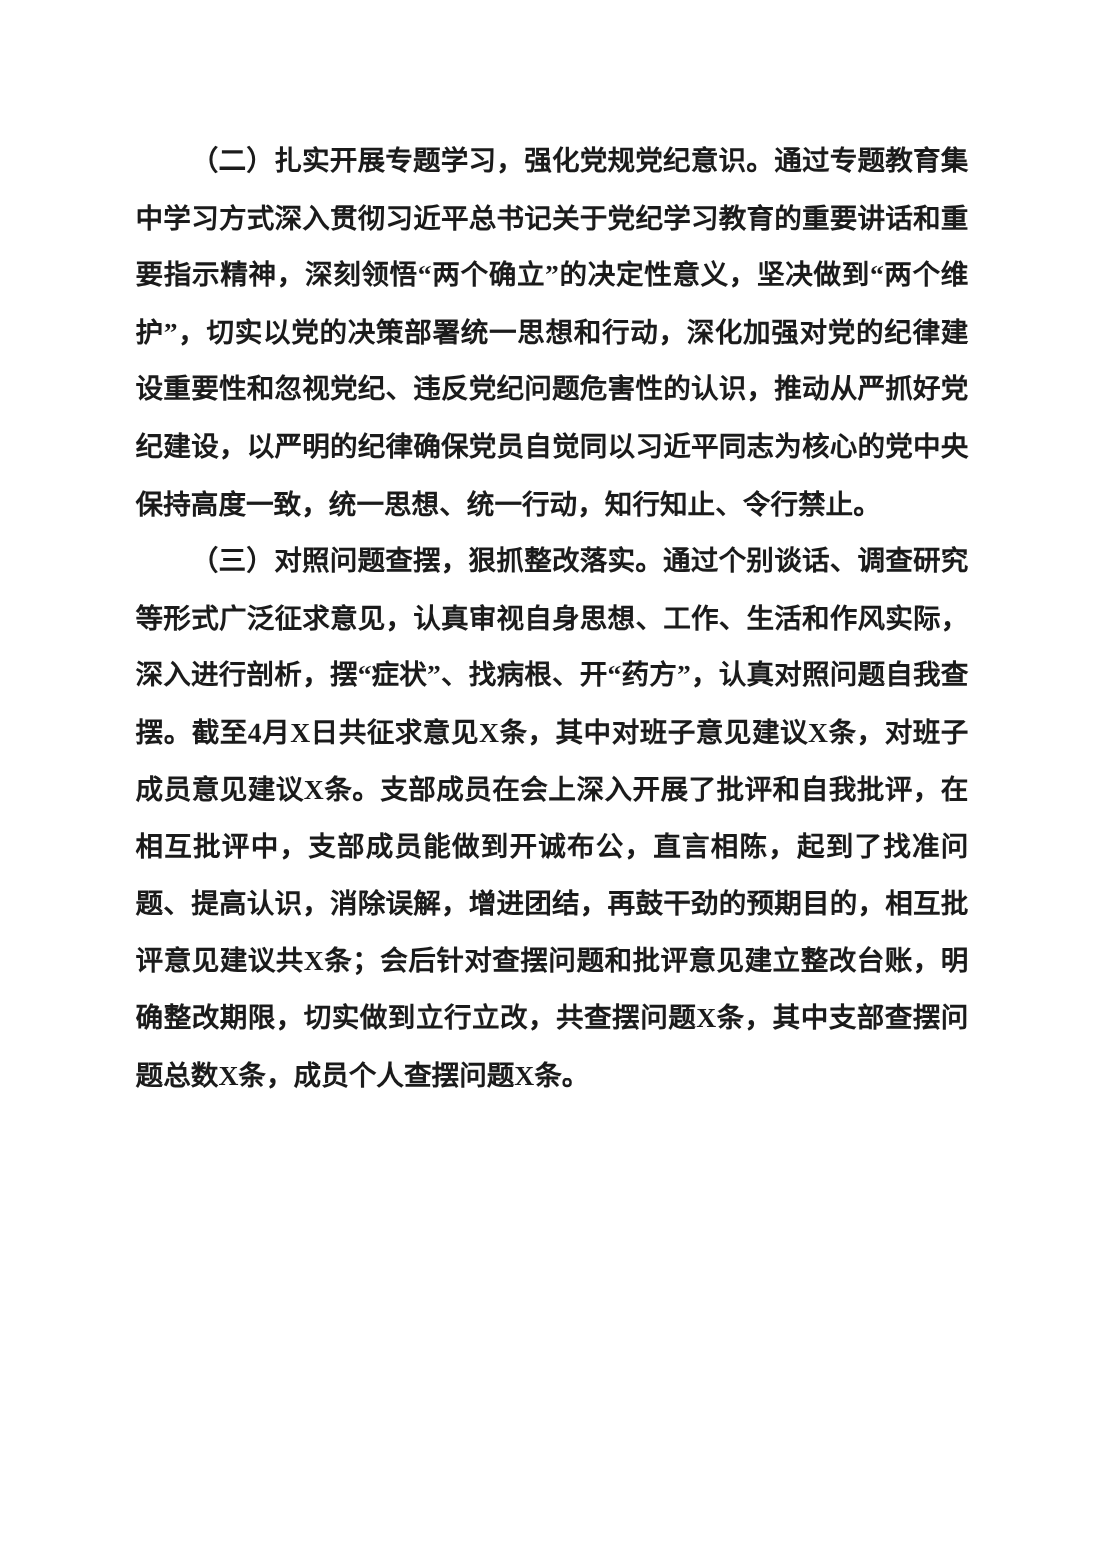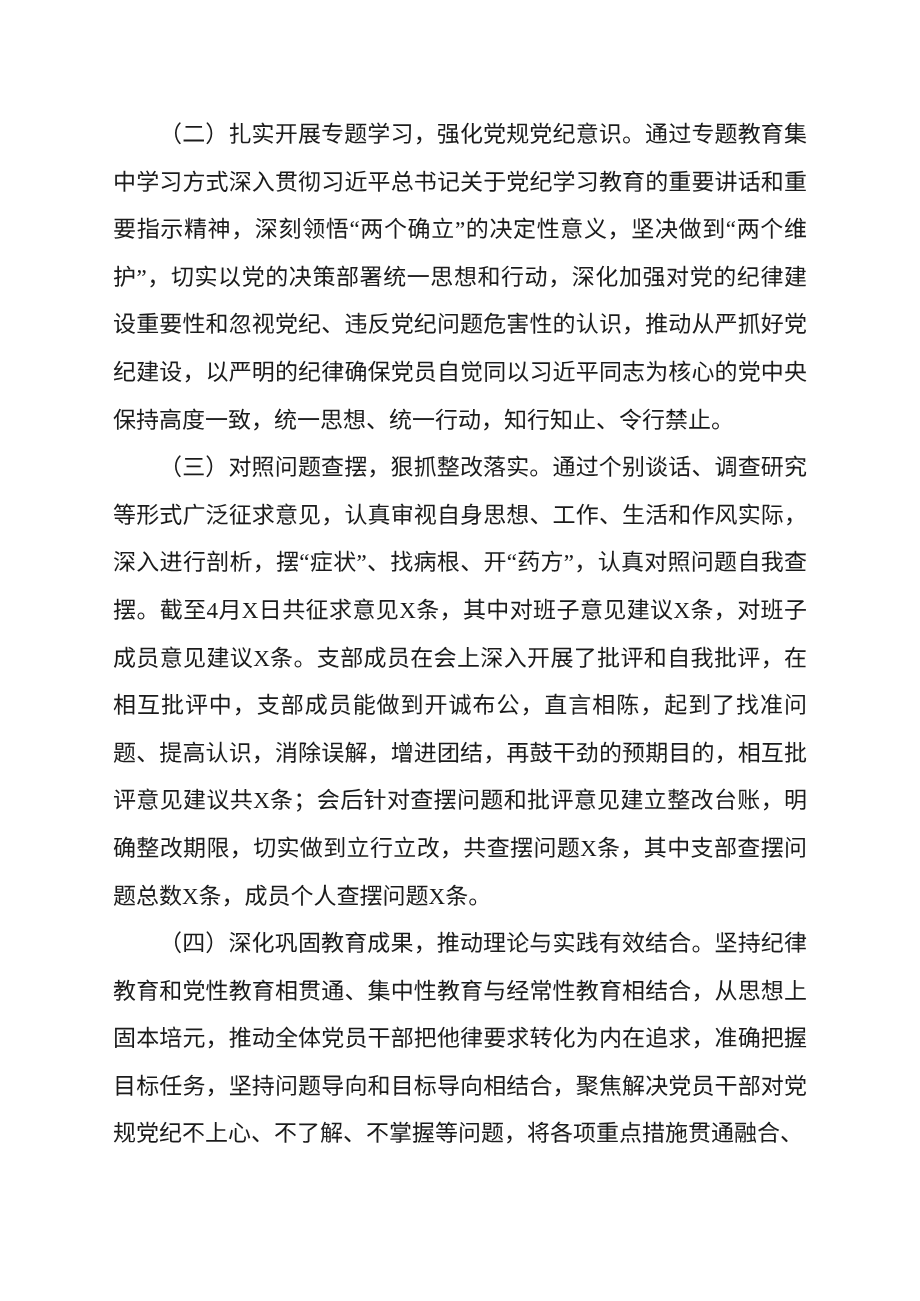--- a/index.html
+++ b/index.html
@@ -18,31 +18,31 @@
     box-sizing: border-box;
     width: 920px;
     height: 1301px;
     padding: 111px 113px 0 113px;
     font-family: "Liberation Serif", "DejaVu Serif", serif;
     font-size: 23px;
     line-height: 47.6px;
     color: #1b1b1b;
     text-align: justify;
     text-justify: inter-character;
+    font-weight: bold;
   }
   .content p {
     margin: 0;
     padding: 0;
     text-indent: 2em;
     word-break: break-all;
     overflow-wrap: break-word;
   }
 </style>
 </head>
 <body>
 
 <div class="page">
   <div class="content">
     <p>（二）扎实开展专题学习，强化党规党纪意识。通过专题教育集中学习方式深入贯彻习近平总书记关于党纪学习教育的重要讲话和重要指示精神，深刻领悟“两个确立”的决定性意义，坚决做到“两个维护”，切实以党的决策部署统一思想和行动，深化加强对党的纪律建设重要性和忽视党纪、违反党纪问题危害性的认识，推动从严抓好党纪建设，以严明的纪律确保党员自觉同以习近平同志为核心的党中央保持高度一致，统一思想、统一行动，知行知止、令行禁止。</p>
     <p>（三）对照问题查摆，狠抓整改落实。通过个别谈话、调查研究等形式广泛征求意见，认真审视自身思想、工作、生活和作风实际，深入进行剖析，摆“症状”、找病根、开“药方”，认真对照问题自我查摆。截至4月X日共征求意见X条，其中对班子意见建议X条，对班子成员意见建议X条。支部成员在会上深入开展了批评和自我批评，在相互批评中，支部成员能做到开诚布公，直言相陈，起到了找准问题、提高认识，消除误解，增进团结，再鼓干劲的预期目的，相互批评意见建议共X条；会后针对查摆问题和批评意见建立整改台账，明确整改期限，切实做到立行立改，共查摆问题X条，其中支部查摆问题总数X条，成员个人查摆问题X条。</p>
-    <p>（四）深化巩固教育成果，推动理论与实践有效结合。坚持纪律教育和党性教育相贯通、集中性教育与经常性教育相结合，从思想上固本培元，推动全体党员干部把他律要求转化为内在追求，准确把握目标任务，坚持问题导向和目标导向相结合，聚焦解决党员干部对党规党纪不上心、不了解、不掌握等问题，将各项重点措施贯通融合、</p>
   </div>
 </div>
 
 </body></html>

